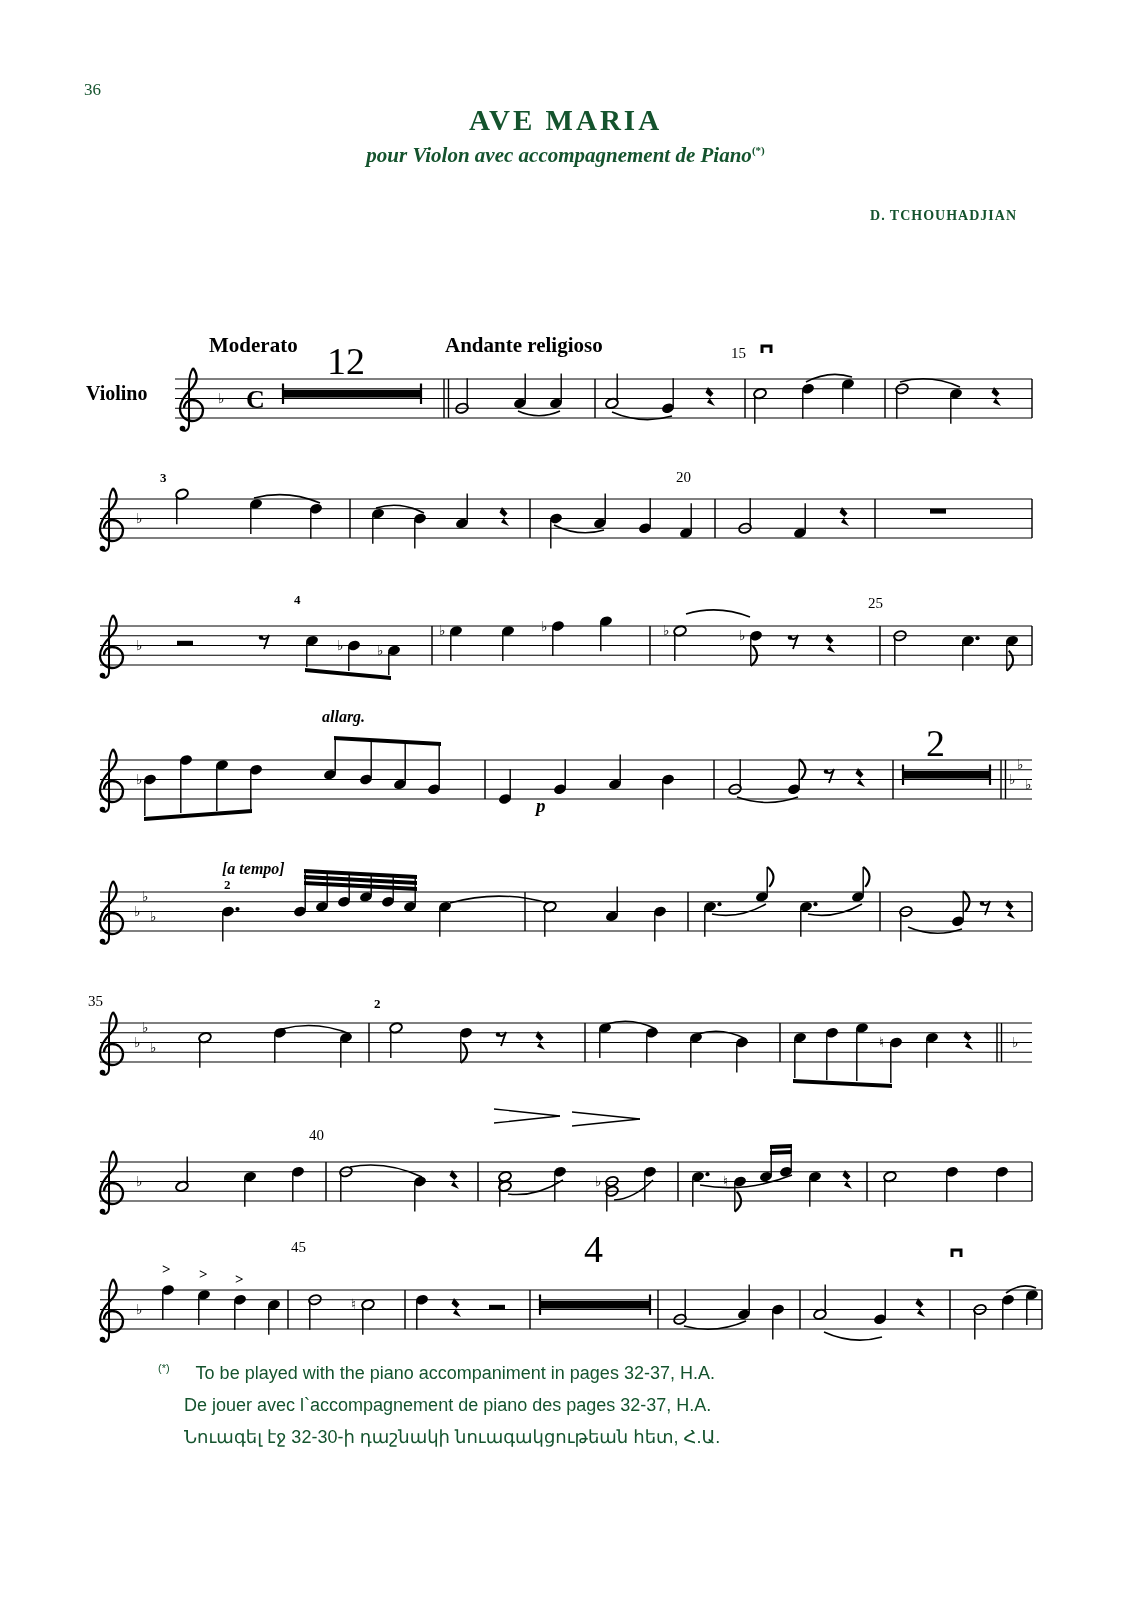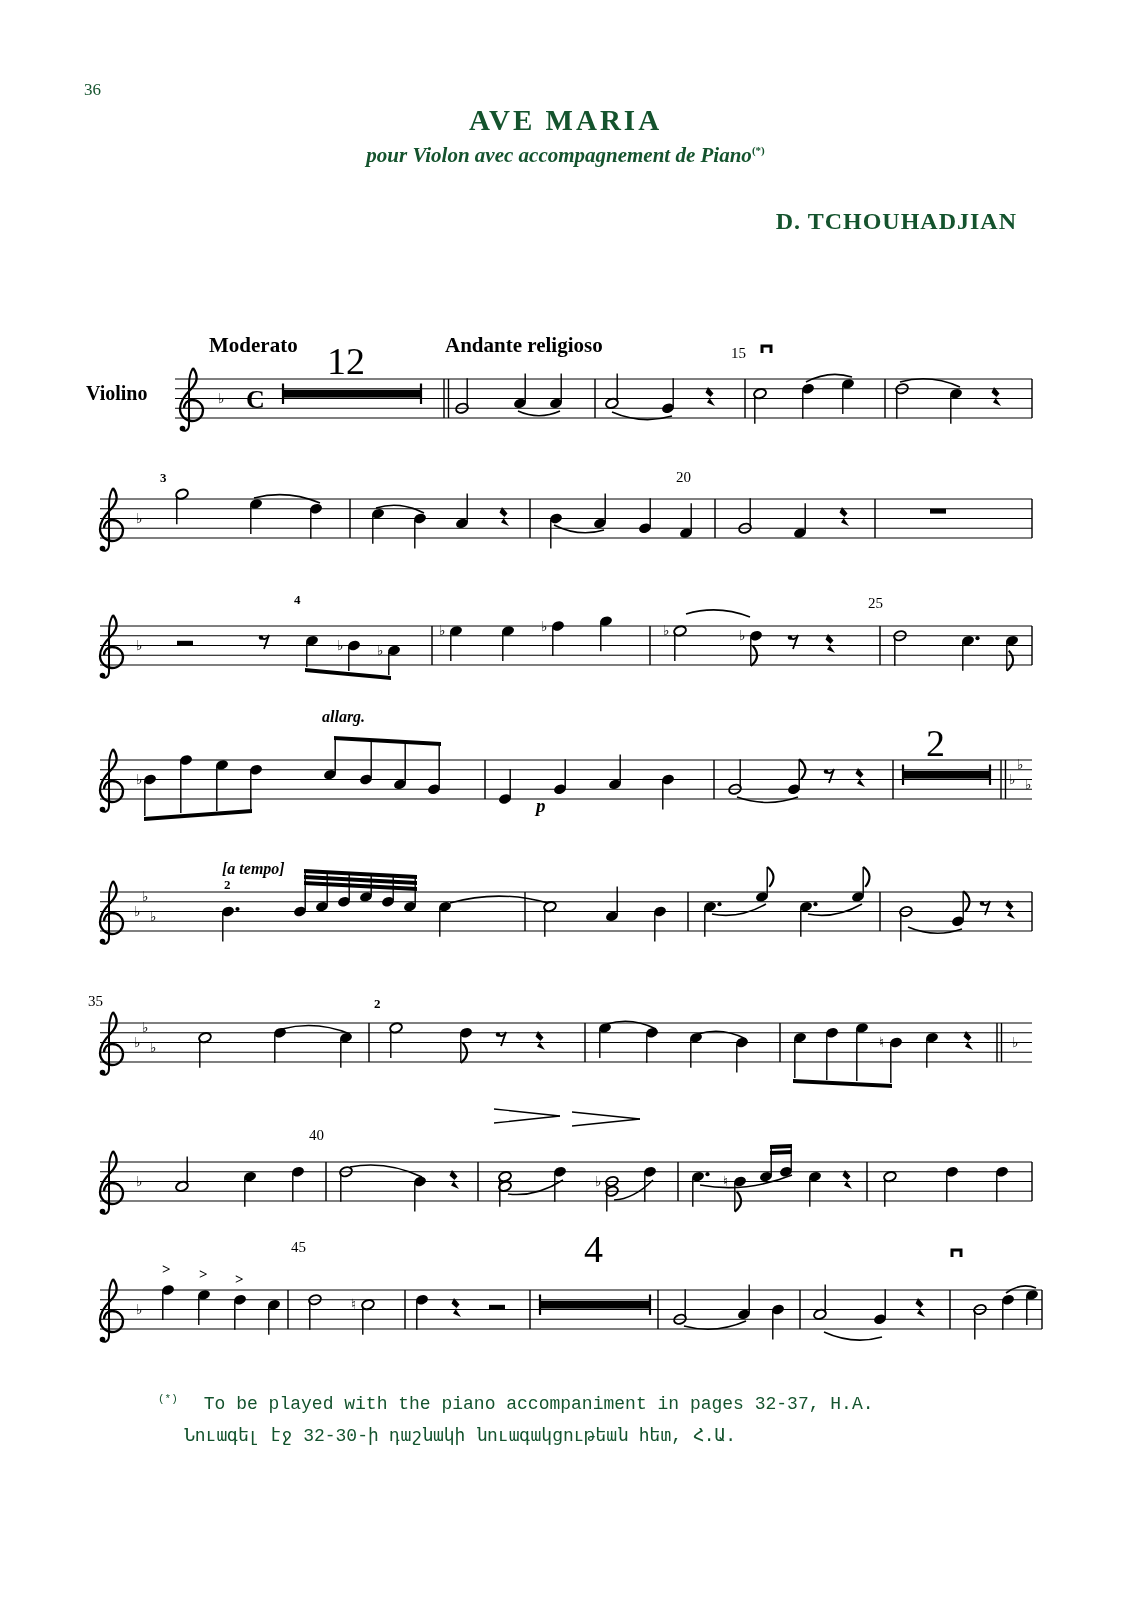--- a/index.html
+++ b/index.html
@@ -4,24 +4,24 @@
 <style>
   html,body{margin:0;padding:0;background:#e8e8e8;}
   .page{position:relative;width:1131px;height:1600px;background:#ffffff;margin:0 auto;overflow:hidden;
         font-family:"Liberation Serif","DejaVu Serif",serif;color:#14532d;}
   .pagenum{position:absolute;left:84px;top:80px;font-size:17px;}
   .hdr{position:absolute;left:0;top:0;width:100%;text-align:center;}
   .title{margin:0;padding-top:104px;font-size:29px;font-weight:bold;letter-spacing:3px;}
   .sub{margin-top:6px;font-size:21px;font-weight:bold;font-style:italic;}
   .sub sup{font-size:11px;font-style:normal;}
   .ver{margin-top:5px;font-size:19px;font-weight:bold;font-style:italic;}
-  .comp{position:absolute;right:114px;top:208px;font-size:24px;font-weight:bold;letter-spacing:1px;}
+  .comp{position:absolute;right:114px;top:208px;font-size:14px;font-weight:bold;letter-spacing:1px;}
   #score-svg{position:absolute;left:0;top:0;}
-  .fn{position:absolute;left:158px;top:1383px;font-size:18px;line-height:32px;
-      font-family:Liberation Mono, monospace;}
+  .fn{position:absolute;left:158px;top:1352px;font-size:18px;line-height:32px;
+      font-family:Liberation Sans, sans-serif;}
   .fn sup{font-size:11px;}
   .fn .fl{margin-left:26px;}
   
   .t-tempo{font:bold 21px "Liberation Serif",serif;}
   .t-num{font:15px "Liberation Serif",serif;}
   .t-big{font:38px "Liberation Serif",serif;}
   .t-fing{font:bold 13px "Liberation Serif",serif;}
   .t-ital{font:italic bold 16px "Liberation Serif",serif;}
   .t-dyn{font:italic bold 19px "Liberation Serif",serif;}
   .t-acc{font:14px "DejaVu Sans",sans-serif;}
@@ -507,15 +507,16 @@
       <ellipse cx="1008" cy="1299.75" rx="6.1" ry="4.4" transform="rotate(-20 1008 1299.75)" fill="#000"></ellipse>
       <line x1="1002.8" y1="1301.25" x2="1002.8" y2="1329.75" stroke="#000" stroke-width="1.4"></line>
       <ellipse cx="1032" cy="1294.875" rx="6.1" ry="4.4" transform="rotate(-20 1032 1294.875)" fill="#000"></ellipse>
       <line x1="1026.8" y1="1296.375" x2="1026.8" y2="1324.875" stroke="#000" stroke-width="1.4"></line>
       <path d="M 1006 1293 Q 1021 1282.1 1036 1288" stroke="#000" stroke-width="1.6" fill="none"></path>
       <line x1="1042" y1="1290" x2="1042" y2="1329" stroke="#000" stroke-width="1.4"></line>
     </svg>
 
   <div class="fn">
     <div><sup>(*)</sup><span class="fl">To be played with the piano accompaniment in pages 32-37, H.A.</span></div>
+    <div style="margin-left:26px">De jouer avec l`accompagnement de piano des pages 32-37, H.A.</div>
     <div style="margin-left:26px">Նուագել էջ 32-30-ի դաշնակի նուագակցութեան հետ, Հ.Ա.</div>
   </div>
 </div>
 
 </body></html>

